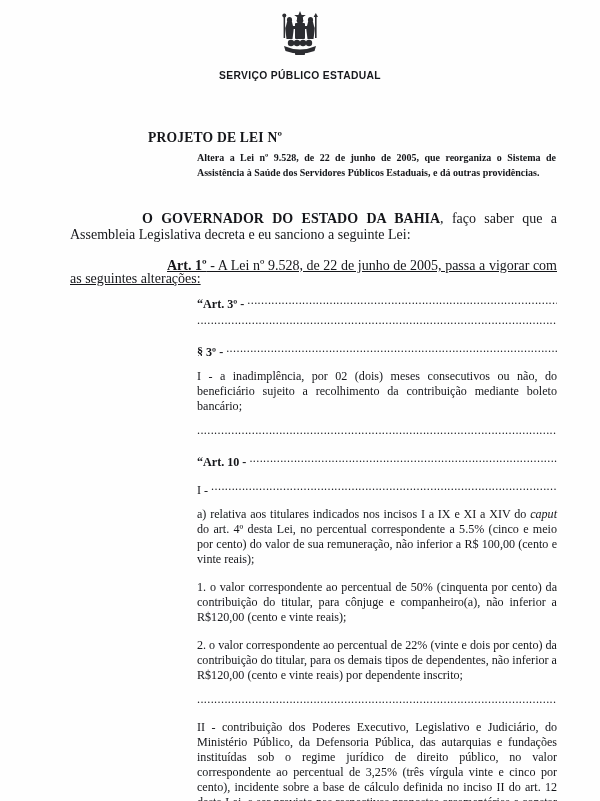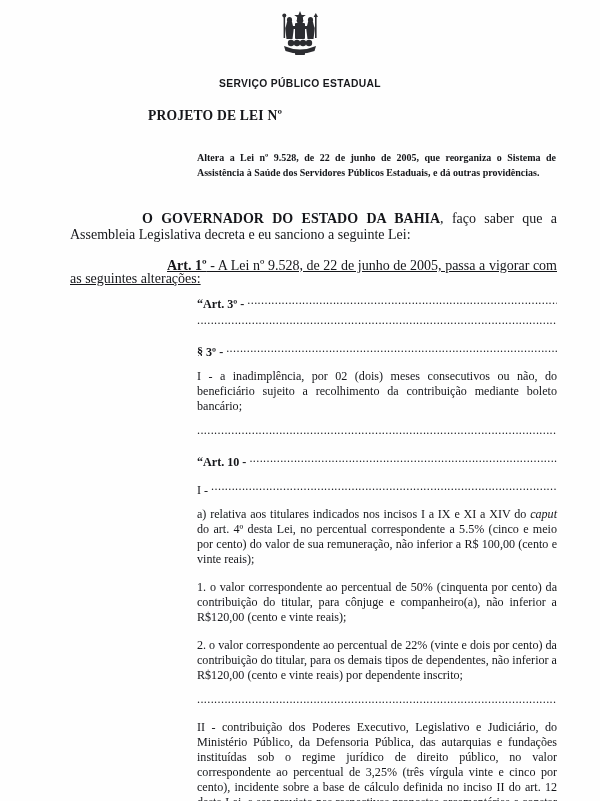--- a/index.html
+++ b/index.html
@@ -25,39 +25,39 @@
     text-align: center;
   }
   .coat {
     display: block;
     margin: 0 auto;
     width: 58px;
     height: 50px;
     opacity: 0.93;
   }
   .header-title {
-    margin-top: 18px;
+    margin-top: 10px;
     font-family: "Liberation Sans", "DejaVu Sans", sans-serif;
     font-weight: bold;
     font-size: 10.3px;
     letter-spacing: 0.35px;
     color: #17181c;
   }
 
   
   .doc {
     position: absolute;
     left: 0;
     top: 0;
     width: 600px;
   }
   .bill-title {
     position: absolute;
     left: 148px;
-    top: 108px;
+    top: 130px;
     font-weight: bold;
     font-size: 13.6px;
     letter-spacing: 0.2px;
   }
   .ementa {
     position: absolute;
     left: 197px;
     top: 150px;
     width: 359px;
     font-weight: bold;

